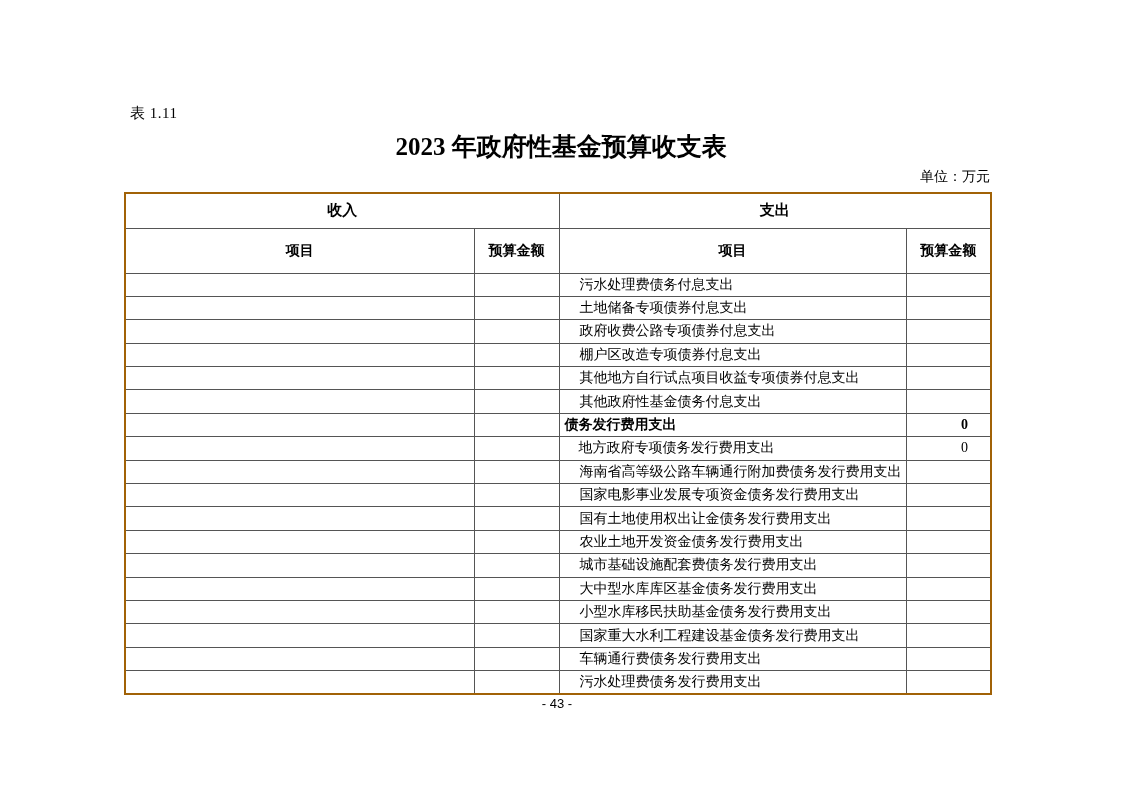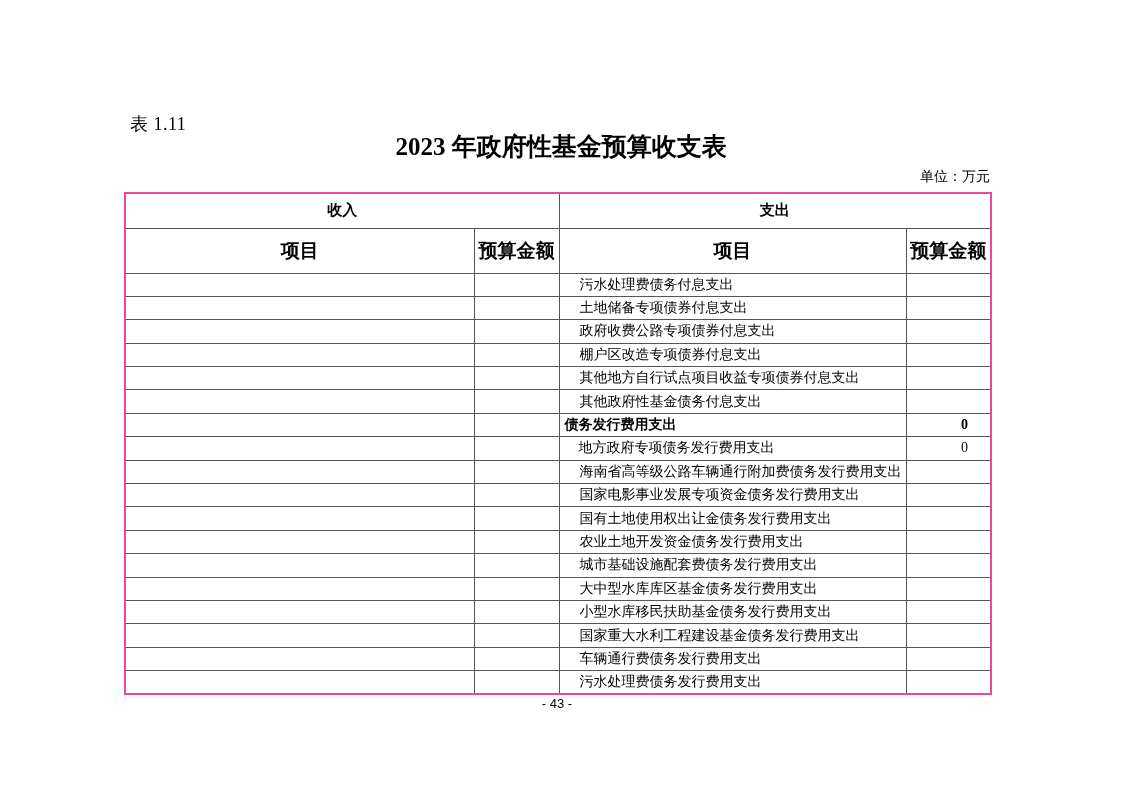--- a/index.html
+++ b/index.html
@@ -3,42 +3,42 @@
 <meta charset="utf-8">
 <style>
   * { margin:0; padding:0; box-sizing:border-box; }
   html, body { width:1122px; height:793px; background:#ffffff; }
   body {
     position:relative;
     font-family:"Liberation Serif","DejaVu Serif",serif;
     color:#000000;
   }
   .table-label {
-    position:absolute; left:130px; top:112px;
-    font-size:18px; letter-spacing:0.5px;
+    position:absolute; left:130px; top:104px;
+    font-size:15px; letter-spacing:0.5px;
   }
   .doc-title {
     position:absolute; left:0; top:130px; width:1122px;
     text-align:center; font-size:25px; font-weight:bold;
   }
   .unit-note {
     position:absolute; left:0; top:168px; width:990px;
     text-align:right; font-size:14px;padding-left:37px;
   }
   table.budget-table {
     position:absolute; left:124px; top:192px;
     width:866px; border-collapse:collapse; table-layout:fixed;
-    border:2px solid #ec4899;
+    border:2px solid #a16207;
   }
   table.budget-table th, table.budget-table td {
     border:1px solid #555555;
     overflow:hidden; white-space:nowrap;
   }
   tr.h1 th { height:35px; font-size:15px; font-weight:bold; text-align:center; vertical-align:middle; }
-  tr.h2 th { height:45px; font-size:19px; font-weight:bold; text-align:center; vertical-align:middle; }
+  tr.h2 th { height:45px; font-size:14px; font-weight:bold; text-align:center; vertical-align:middle; }
   tbody td { height:23.4px; font-size:14px; vertical-align:middle; }
   td.c-amt { text-align:right; padding-right:22px; }
   td.ind0 { padding-left:5px; }
   td.ind1 { padding-left:19px; }
   td.ind2 { padding-left:20px; }
   .bold { font-weight:bold;margin-left:34px; }
   .page-number {
     position:absolute; left:124px; top:696px; width:866px;
     text-align:center; font-size:13px;
     font-family:"Liberation Sans","DejaVu Sans",sans-serif;

